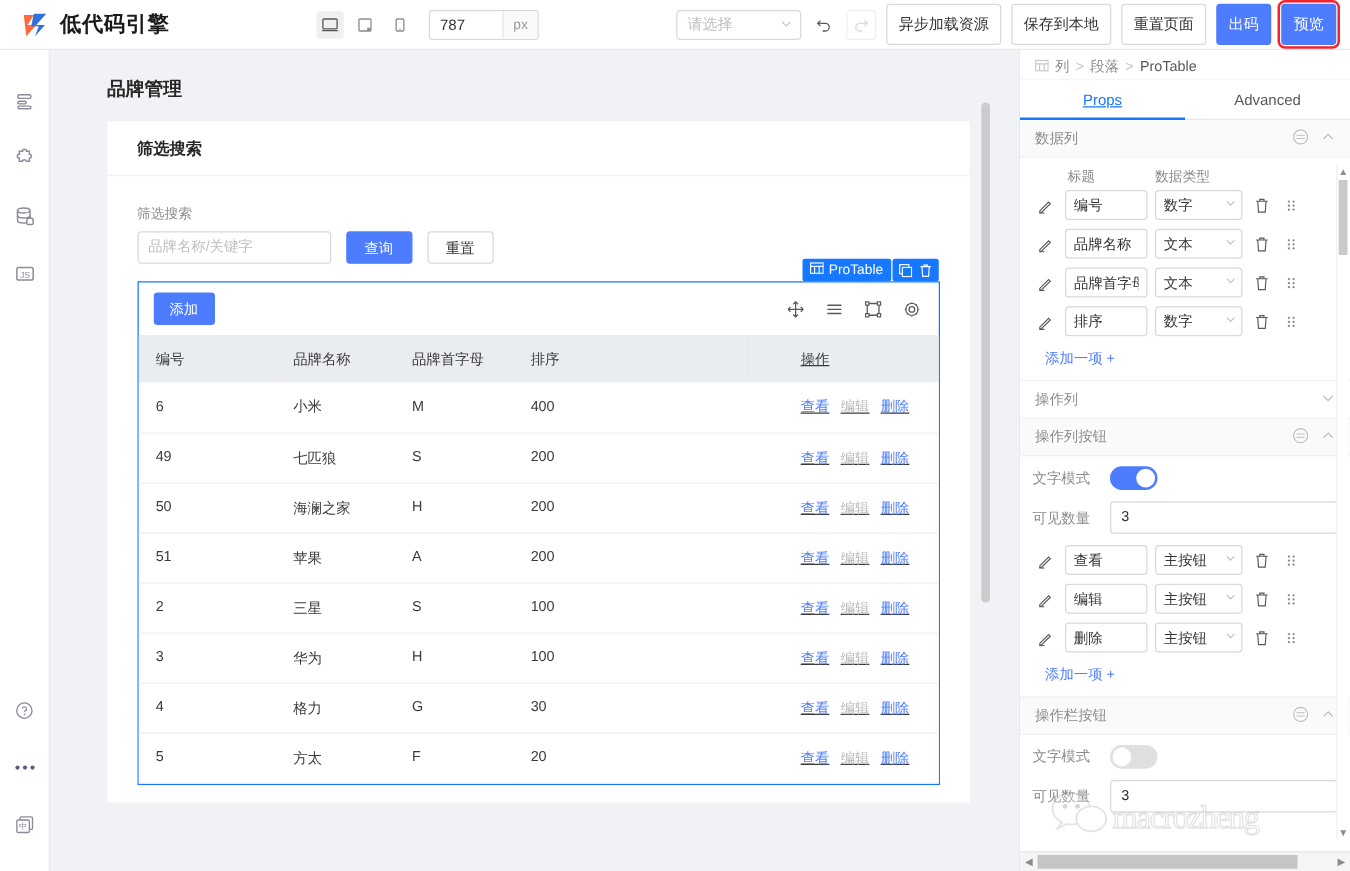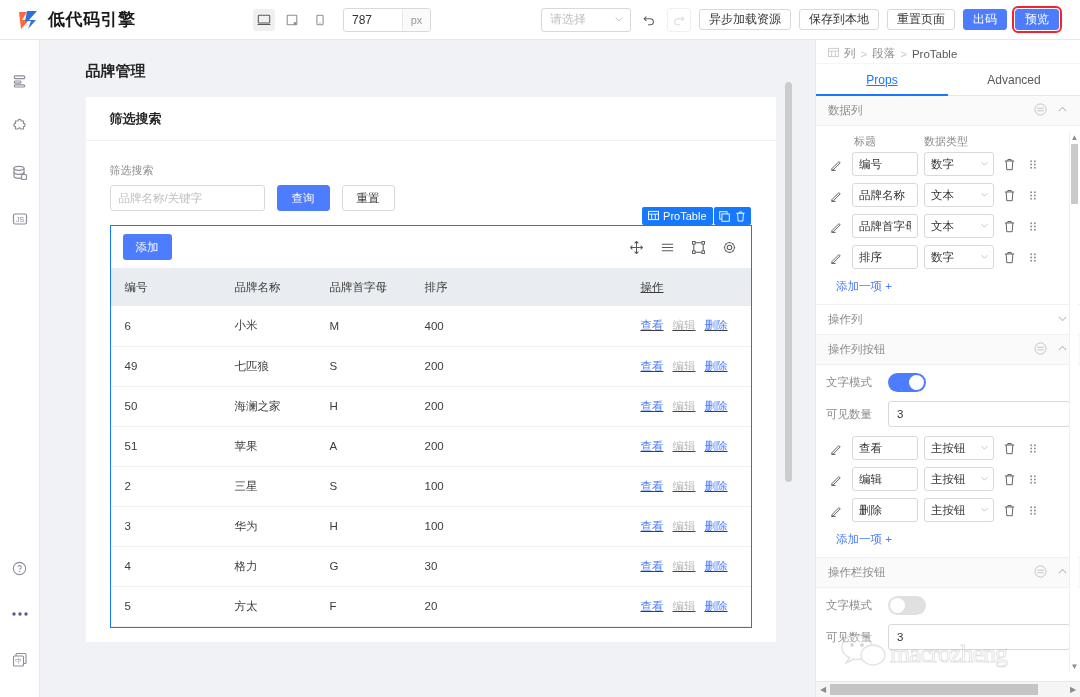--- a/index.html
+++ b/index.html
@@ -34,32 +34,32 @@
   .size-input input {
     width:58px; height:22px; border:0; outline:0; padding:0 8px;
     font-size:12px; color:#333; font-family:inherit; background:transparent;
   }
   .size-unit {
     width:28px; height:22px; background:#fafafa; border-left:1px solid #e8e8e8;
     display:flex; align-items:center; justify-content:center; color:#999; font-size:11px;
   }
 
   .sel-box {
-    margin-left:110px; width:90px; height:24px; border:1px solid #d9d9d9; border-radius:3px;
+    margin-left:110px; width:100px; height:24px; border:1px solid #d9d9d9; border-radius:3px;
     display:flex; align-items:center; justify-content:space-between; padding:0 6px 0 8px;
     color:#bfbfbf; font-size:12px; background:#fff; cursor:pointer;
   }
   .icon-btn-plain {
     width:24px; height:24px; margin-left:6px; display:flex; align-items:center; justify-content:center;
     border-radius:3px; cursor:pointer; color:#595959;
   }
   .icon-btn-plain.disabled { color:#d9d9d9; border:1px solid #f0f0f0; }
 
   .tbtn {
-    height:21px; padding:0 9px; margin-left:8px; border:1px solid #d9d9d9; border-radius:3px;
+    height:33px; padding:0 9px; margin-left:8px; border:1px solid #d9d9d9; border-radius:3px;
     background:#fff; color:#333; font-size:12px; display:flex; align-items:center;
     cursor:pointer; font-family:inherit; white-space:nowrap;
   }
   .tbtn.primary { background:#4d7cfe; border-color:#4d7cfe; color:#fff; }
   .tbtn.highlight { outline:2px solid #f5222d; outline-offset:1px; }
 
   
   .body { flex:1; display:flex; min-height:0; }
 
   

